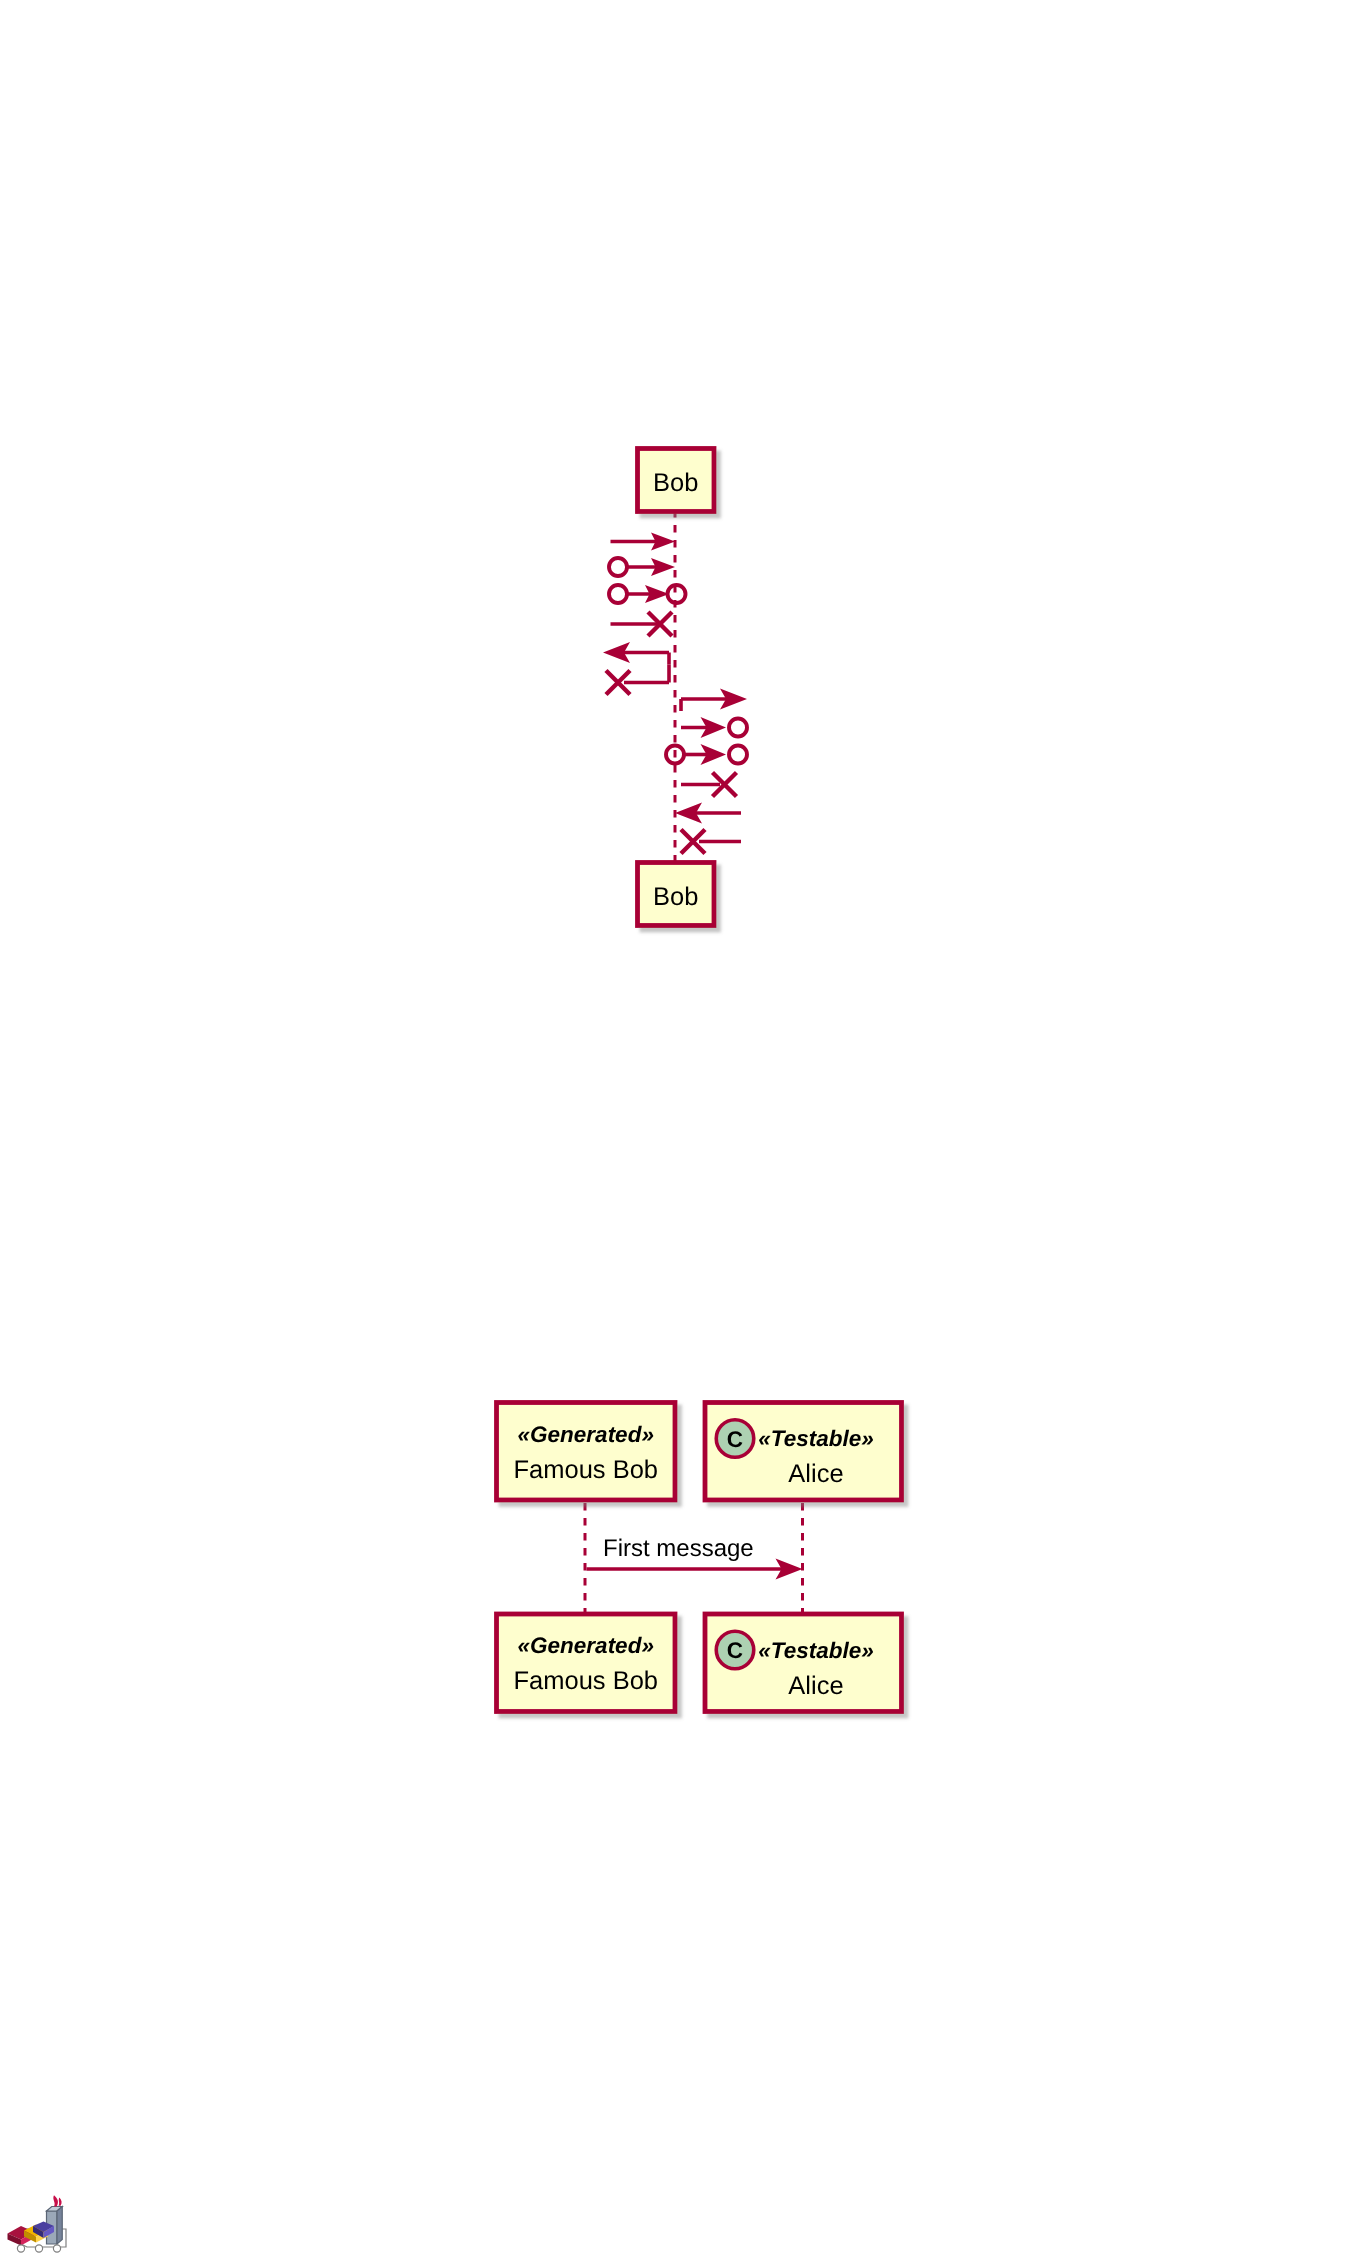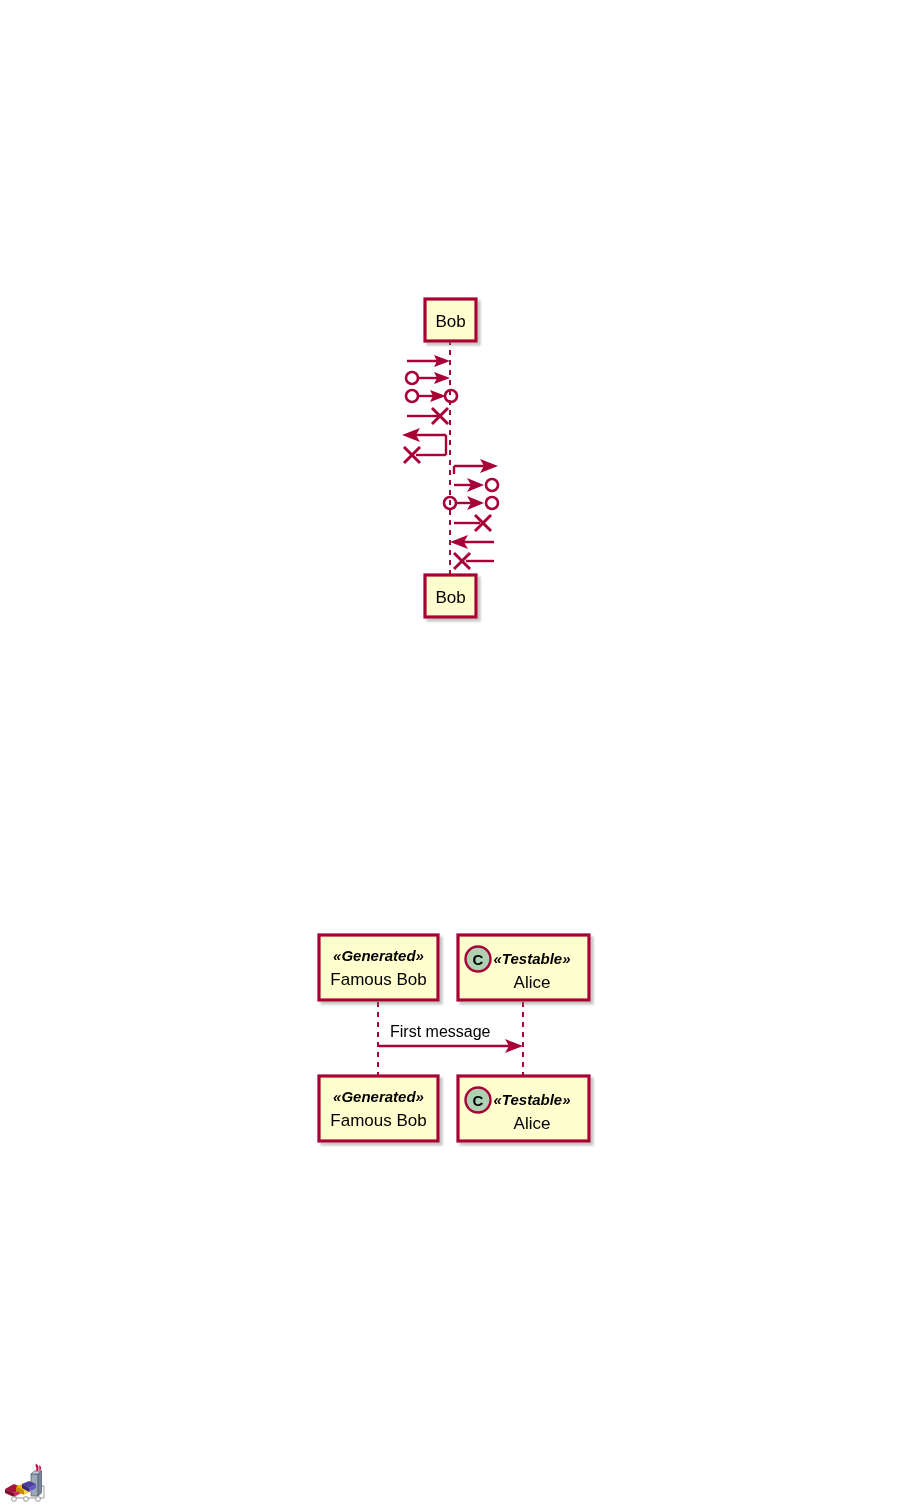--- a/index.html
+++ b/index.html
@@ -23,21 +23,21 @@
   }
   svg { display: block; }
   .diagram {
     position: absolute;
   }
   #diagram-arrows {
     left: 380px;
     top: 285px;
   }
   #diagram-stereotypes {
-    left: 300px;
+    left: 312px;
     top: 920px;
     text-align: center;
   }
   #plantuml-logo {
     position: absolute;
     left: 4px;
     top: 1462px;
     width: 46px;
     height: 44px;
   }

